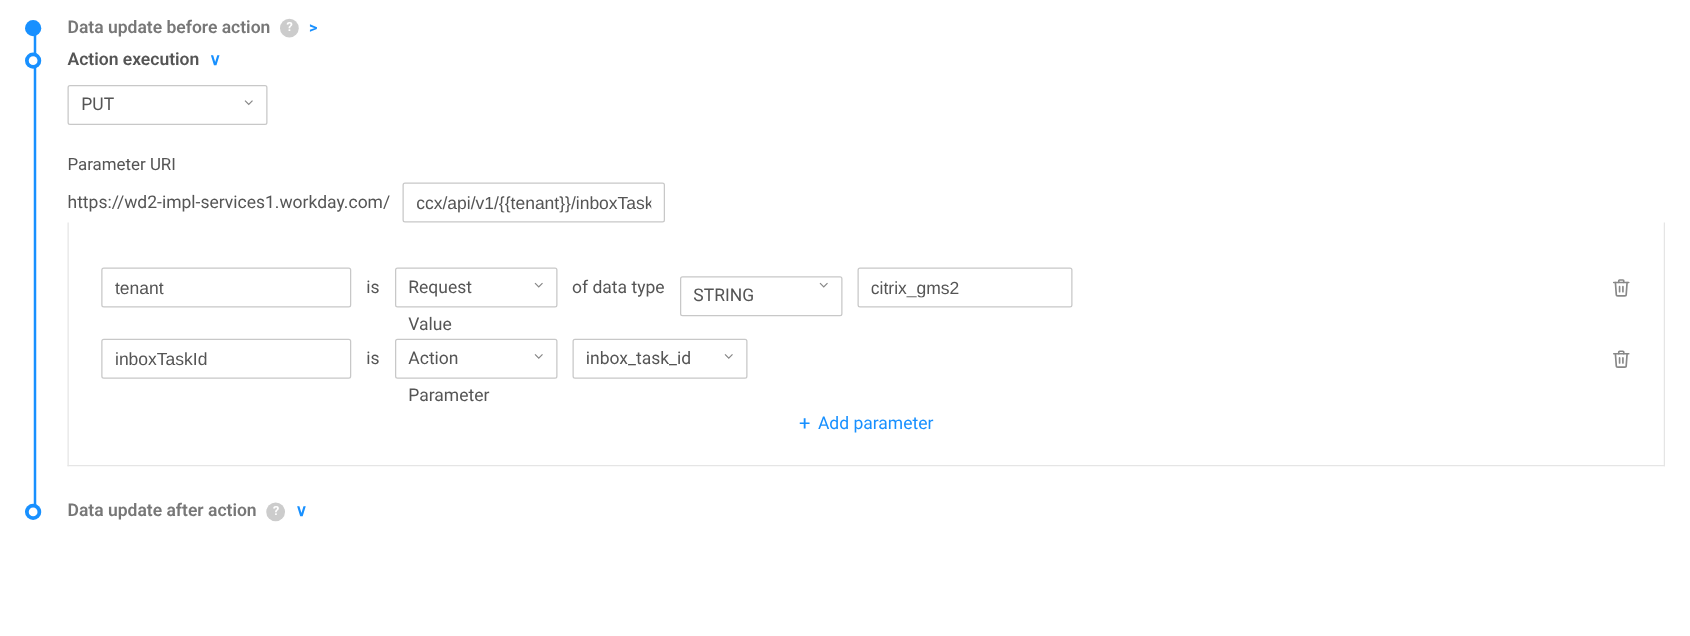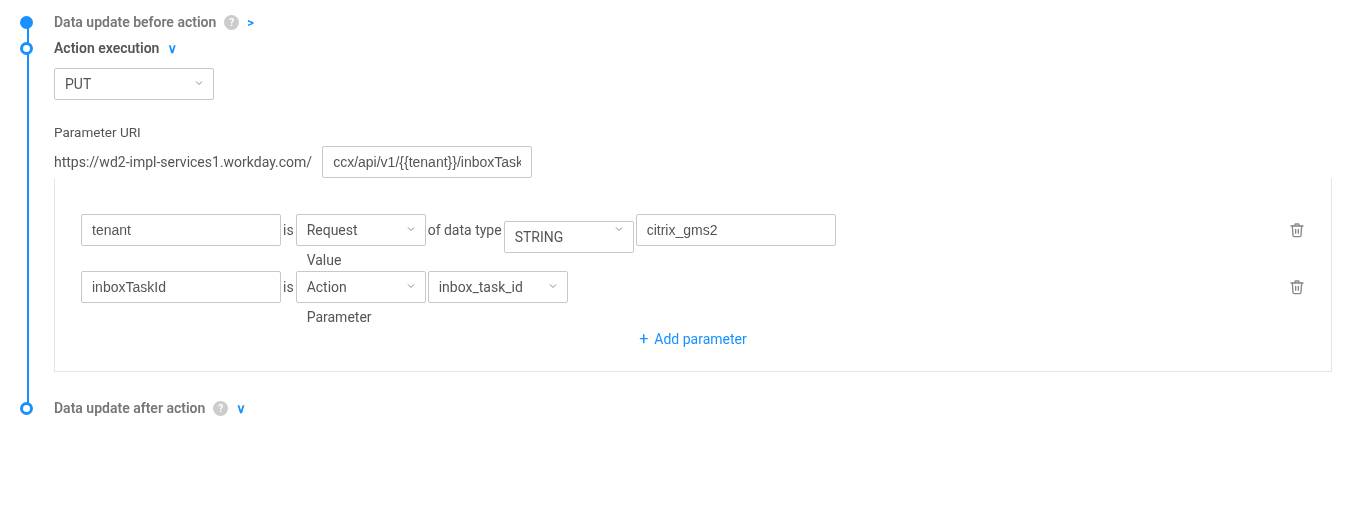--- a/index.html
+++ b/index.html
@@ -149,33 +149,33 @@
     font-weight: 500;
   }
   .tab-panel {
     border: 1px solid #e5e5e5;
     border-top: none;
     padding: 28px 26px 20px 26px;
   }
   .param-row {
     display: flex;
     align-items: center;
-    gap: 2px;
+    gap: 12px;
     margin-bottom: 18px;
   }
   .param-row .label-is,
   .param-row .label-type {
     font-size: 14px;
     color: #555;
     white-space: nowrap;
   }
   .param-name { width: 200px; }
   .param-kind { width: 130px; }
   .param-dtype { width: 94px; margin-top: 15px; }
-  .param-val-str { width: 200px; }
+  .param-val-str { width: 172px; }
   .param-ap { width: 140px; }
   .spacer { flex: 1; }
   .trash-icon {
     color: #888;
     cursor: pointer;
     display: inline-flex;
   }
   .add-row {
     text-align: center;
     padding: 10px 0 4px 0;

